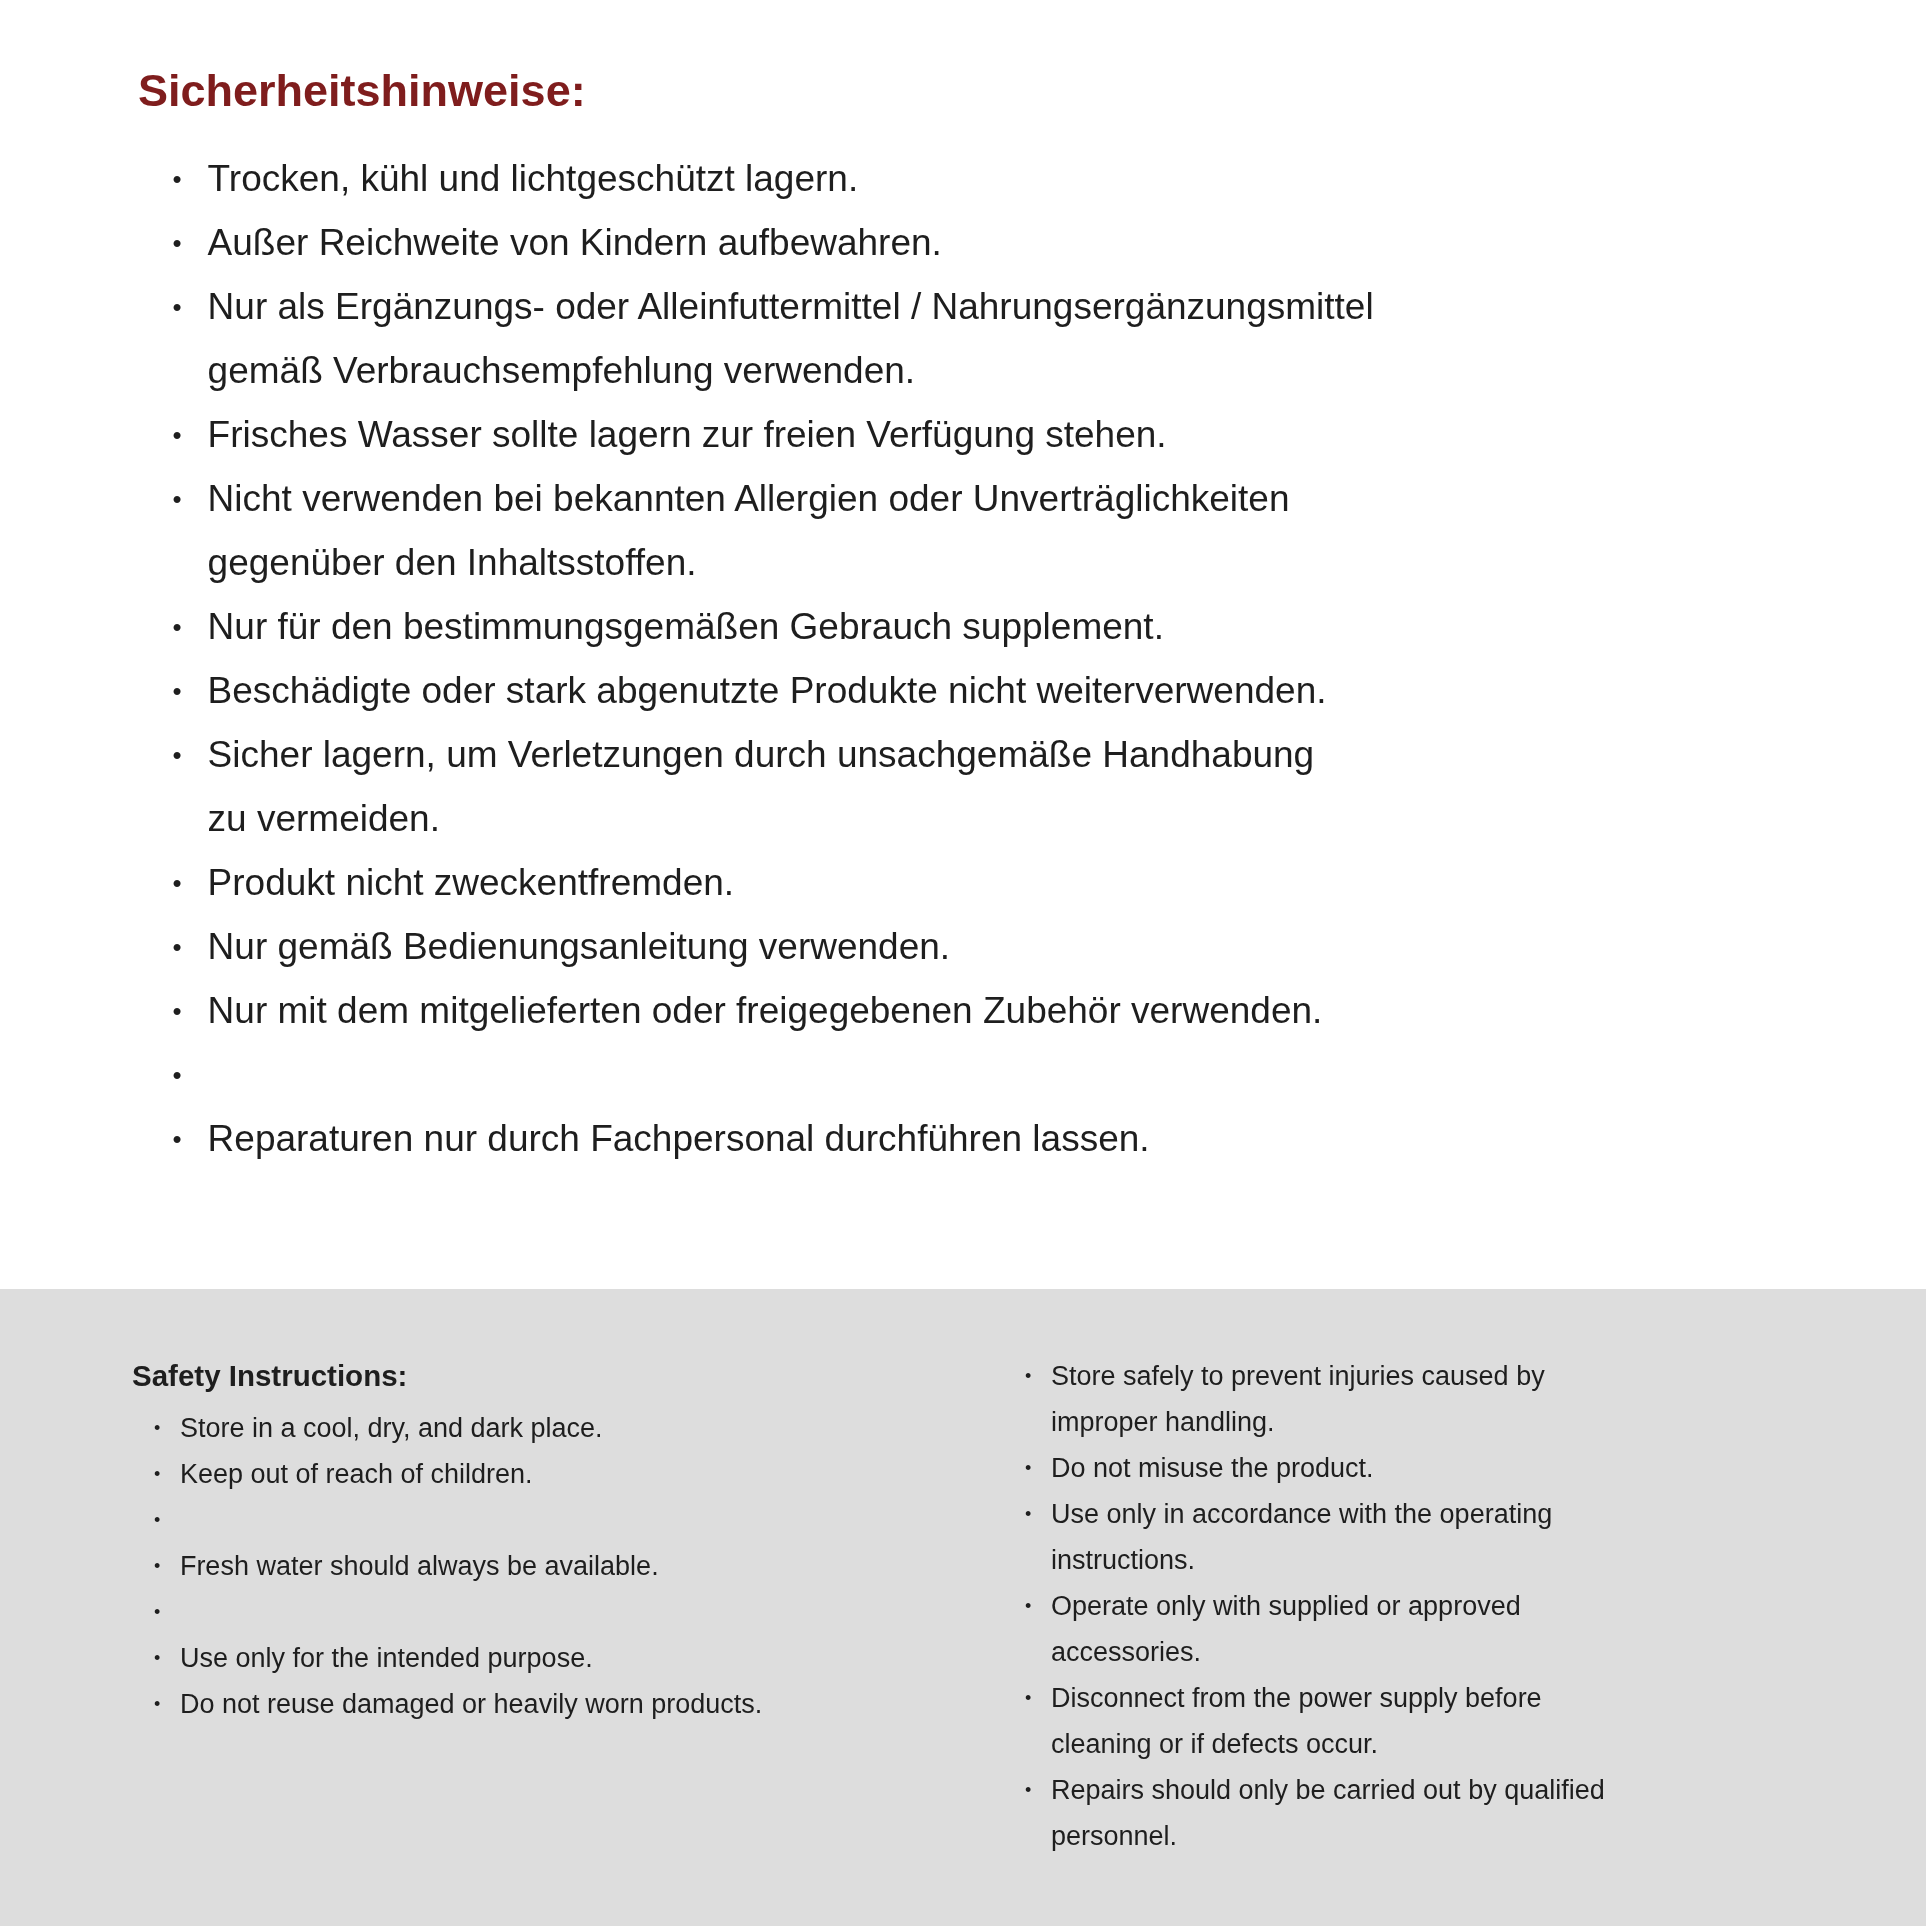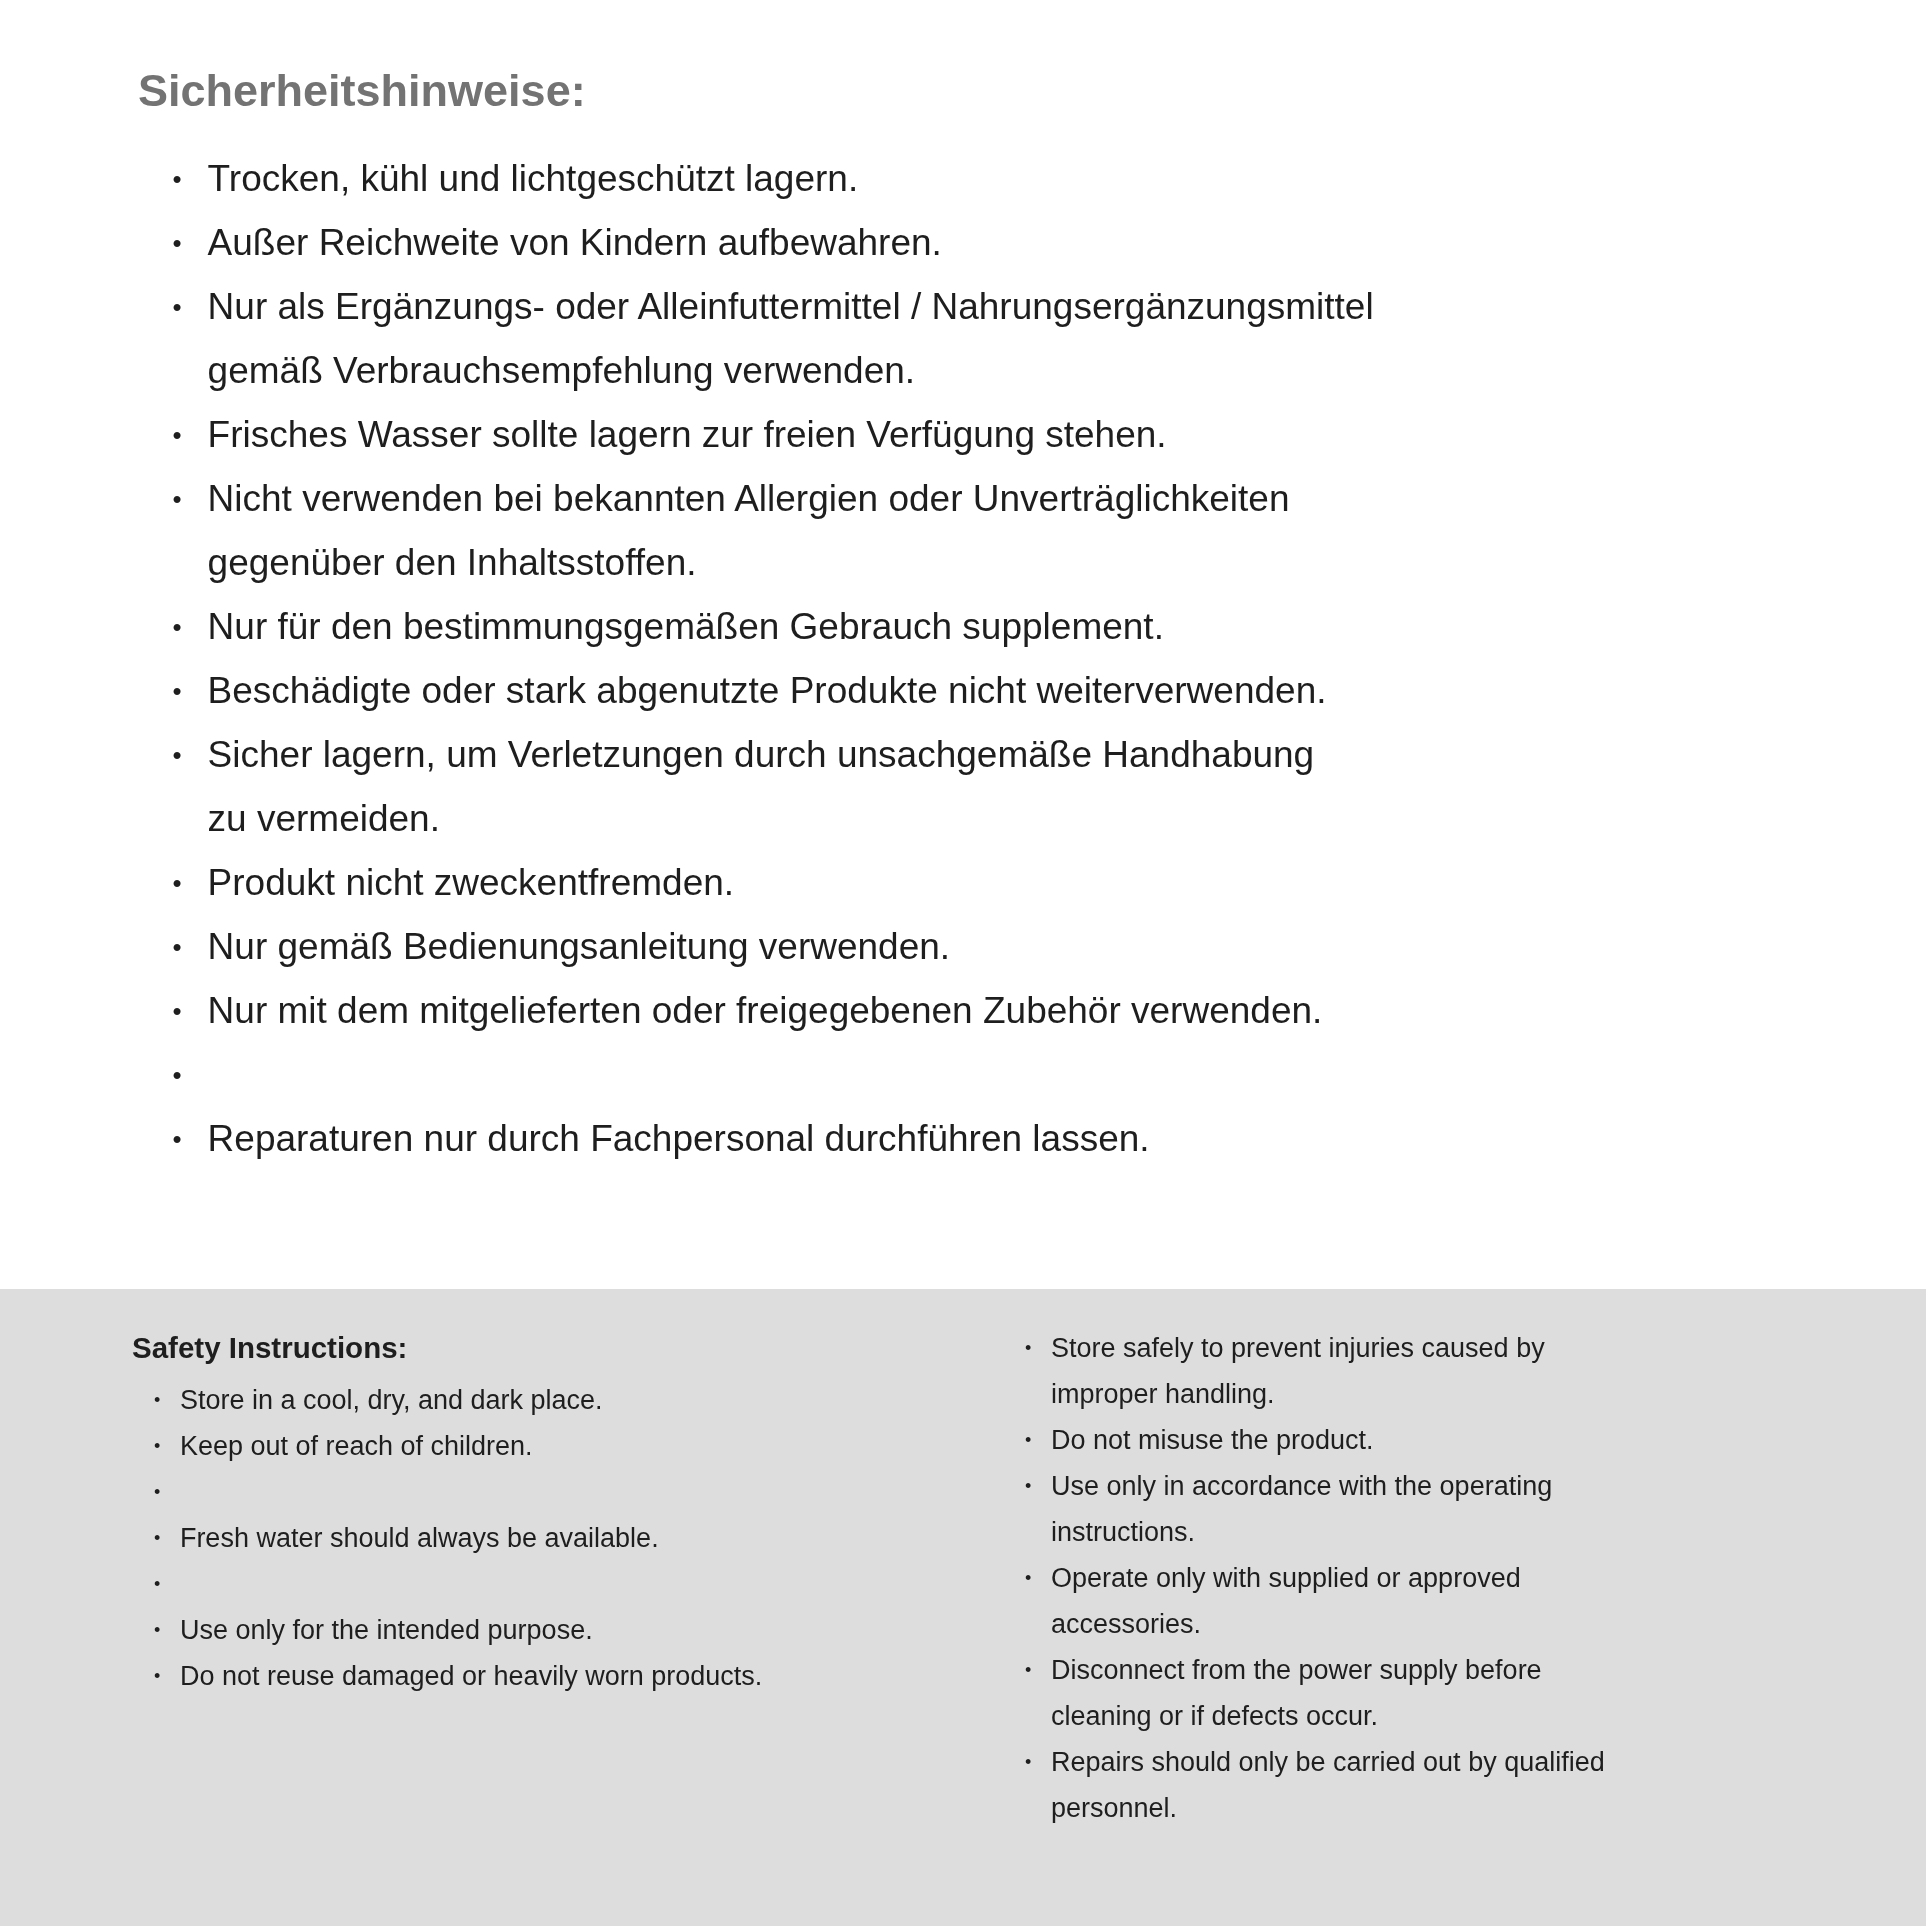--- a/index.html
+++ b/index.html
@@ -18,21 +18,21 @@
   
   .german {
     position: absolute;
     left: 138px;
     top: 62px;
     right: 96px;
   }
   .g-title {
     font-size: 45px;
     font-weight: 700;
-    color: #737373;
+    color: #7f1d1d;
     margin: 0 0 27px 0;
     line-height: 58px;
   }
   .g-list { margin-left: 32px; }
   .g-item { display: flex; align-items: flex-start; }
   .g-dot {
     flex: 0 0 35px;
     font-size: 26px;
     line-height: 64px;
     padding-left: 2.6px;
@@ -47,21 +47,21 @@
   .band {
     position: absolute;
     left: 0;
     top: 1289px;
     width: 100%;
     height: 638px;
     background: var(--band-bg, #dddddd);
   }
   .cols {
     display: flex;
-    padding: 36px 90px 0 132px;
+    padding: 64px 90px 0 132px;
   }
   .col-left { flex: 0 0 870px; }
   .col-right { flex: 1 1 auto; padding-left: 19px; }
 
   .e-title {
     font-size: 29.5px;
     font-weight: 700;
     line-height: 46px;
     margin: 0 0 6.4px 0;
   }

